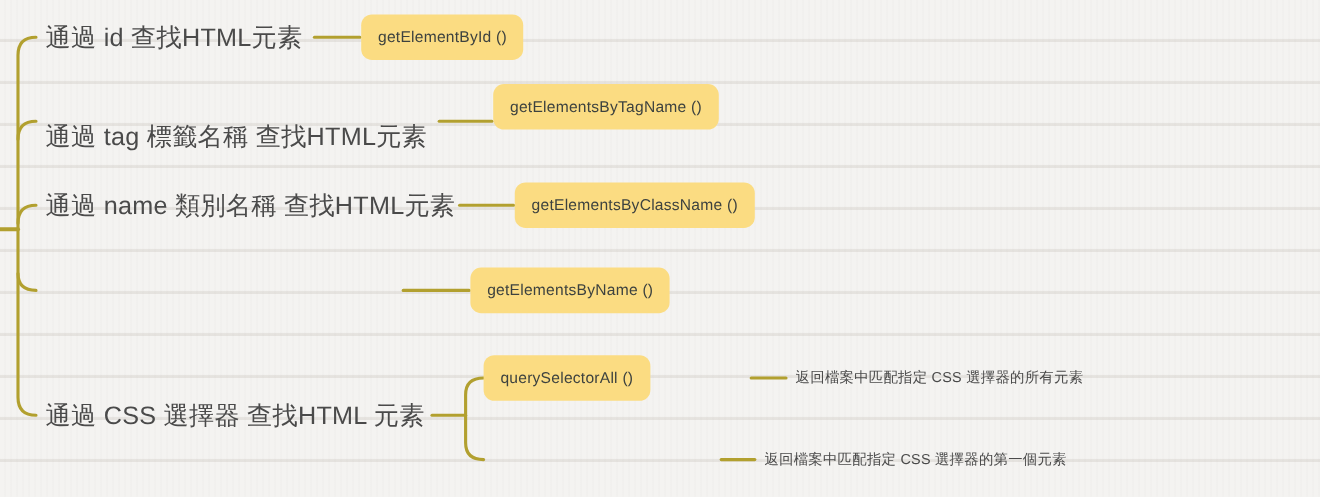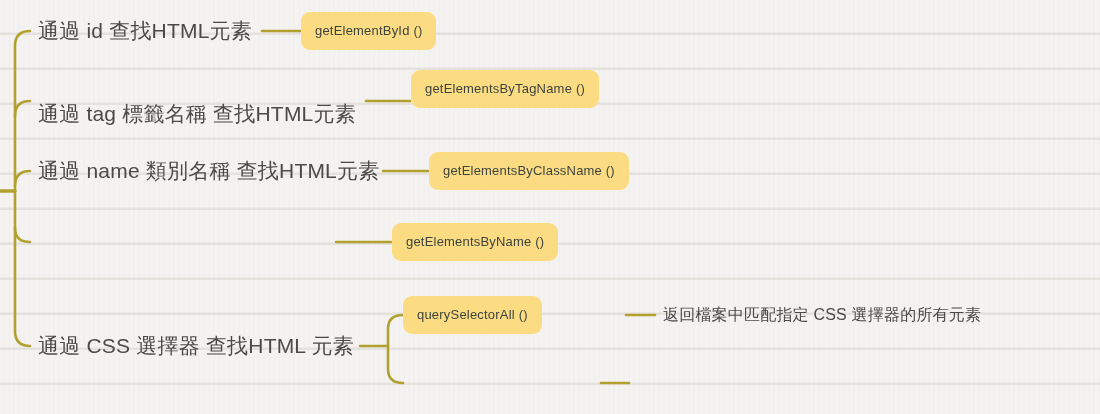--- a/index.html
+++ b/index.html
@@ -36,21 +36,21 @@
   }
   .node{
     position:absolute;height:38px;line-height:38px;
     background:var(--node-fill);border-radius:9px;
     padding:0 14px;font-size:13px;font-weight:400;
     color:var(--node-text);white-space:nowrap;
     letter-spacing:0.2px;cursor:default;
   }
   .desc{
     position:absolute;transform:translateY(-50%);
-    font-size:16px;color:var(--label-text);
+    font-size:12px;color:var(--label-text);
     letter-spacing:0.2px;white-space:nowrap;cursor:default;
   }
 </style>
 </head>
 <body>
 
 <div id="canvas">
 
   <svg class="wires" width="1100" height="414" viewBox="0 0 1100 414">
     <g fill="none" stroke="#b2a02f" stroke-linecap="round">
@@ -81,14 +81,15 @@
   <span class="label" style="left:38px;top:171px">通過 name 類別名稱 查找HTML元素</span>
   <span class="label" style="left:38px;top:346px">通過 CSS 選擇器 查找HTML 元素</span>
 
   <div class="node" style="left:301px;top:12px">getElementById ()</div>
   <div class="node" style="left:411px;top:70px">getElementsByTagName ()</div>
   <div class="node" style="left:429px;top:152px">getElementsByClassName ()</div>
   <div class="node" style="left:392px;top:223px">getElementsByName ()</div>
   <div class="node" style="left:403px;top:296px">querySelectorAll ()</div>
 
   <span class="desc" style="left:663px;top:315px">返回檔案中匹配指定 CSS 選擇器的所有元素</span>
+  <span class="desc" style="left:637px;top:383px">返回檔案中匹配指定 CSS 選擇器的第一個元素</span>
 
 </div>
 
 </body></html>

